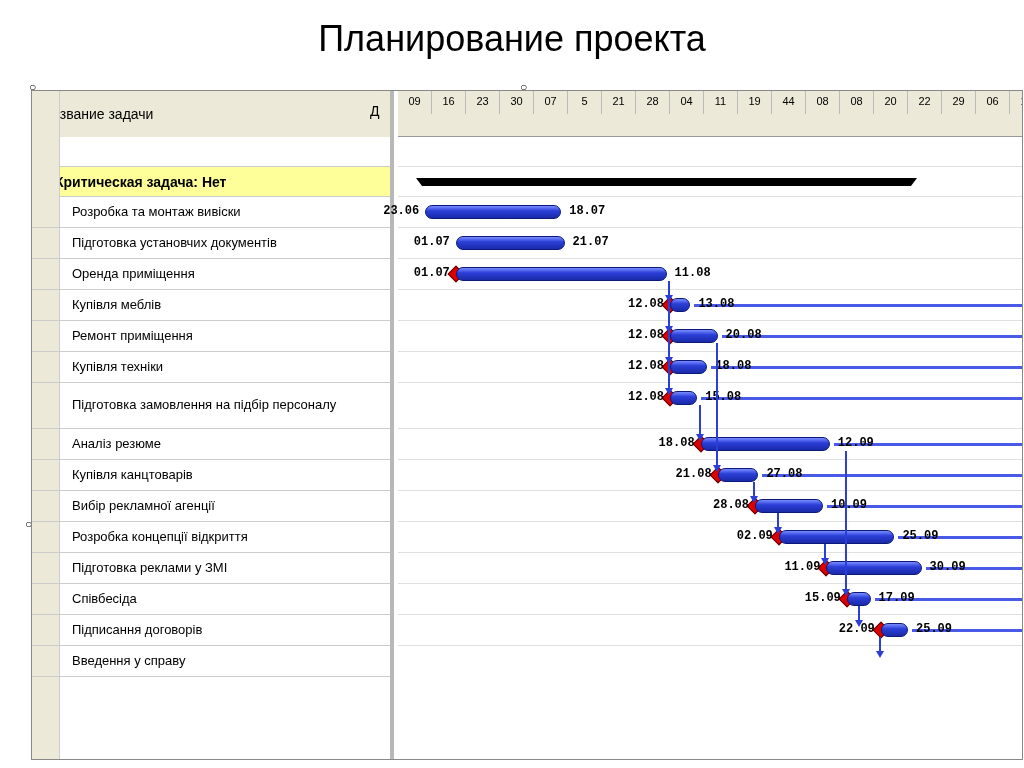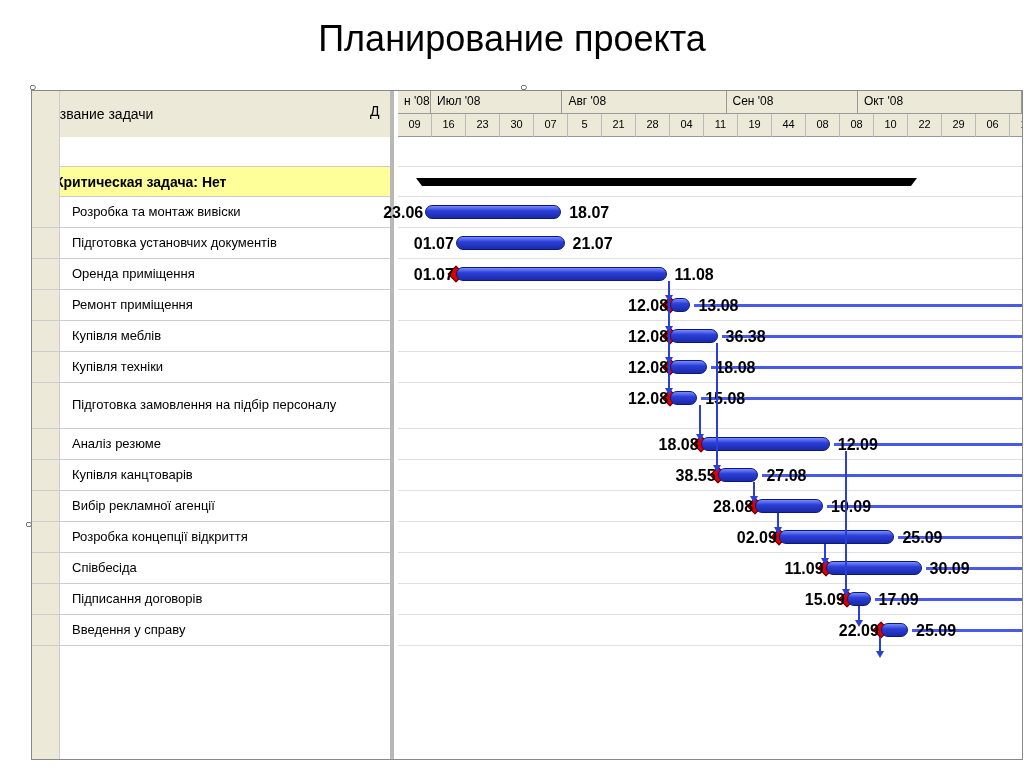--- a/index.html
+++ b/index.html
@@ -147,21 +147,21 @@
   }
   .summary-bar:before { left:-6px; }
   .summary-bar:after  { right:-6px; }
   .task-bar {
     position:absolute; height:14px; top:8px;
     background: linear-gradient(#7a8cff, #2b3fd8 40%, #1a2aa8);
     border:1px solid #0b1a7a;
     border-radius: 7px;
   }
   .start-label, .end-label {
-    position:absolute; top:7px; font-size:16px; font-weight:bold; color:#000;
+    position:absolute; top:7px; font-size:12px; font-weight:bold; color:#000;font-family:Liberation Mono, monospace;
   }
   .milestone {
     position:absolute; top:9px; width:12px; height:12px;
     background:#d00; border:1px solid #600;
     transform: rotate(45deg);
   }
   .dep-line { position:absolute; background:#2b3fd8; }
   .dep-v { width:2px; }
   .long-line {
     position:absolute; height:2.5px;
@@ -211,28 +211,28 @@
         <div class="task-row">
           <div class="task-left-gutter"></div>
           <div class="task-text">Підготовка установчих документів</div>
         </div>
         <div class="task-row">
           <div class="task-left-gutter"></div>
           <div class="task-text">Оренда приміщення</div>
         </div>
         <div class="task-row">
           <div class="task-left-gutter"></div>
+          <div class="task-text">Купівля меблів</div>
+        </div>
+        <div class="task-row">
+          <div class="task-left-gutter"></div>
           <div class="task-text">Ремонт приміщення</div>
         </div>
         <div class="task-row">
           <div class="task-left-gutter"></div>
-          <div class="task-text">Купівля меблів</div>
-        </div>
-        <div class="task-row">
-          <div class="task-left-gutter"></div>
           <div class="task-text">Купівля техніки</div>
         </div>
         <div class="task-row tall">
           <div class="task-left-gutter"></div>
           <div class="task-text">Підготовка замовлення на підбір персоналу</div>
         </div>
         <div class="task-row">
           <div class="task-left-gutter"></div>
           <div class="task-text">Аналіз резюме</div>
         </div>
@@ -240,61 +240,58 @@
           <div class="task-left-gutter"></div>
           <div class="task-text">Купівля канцтоварів</div>
         </div>
         <div class="task-row">
           <div class="task-left-gutter"></div>
           <div class="task-text">Вибір рекламної агенції</div>
         </div>
         <div class="task-row">
           <div class="task-left-gutter"></div>
           <div class="task-text">Розробка концепції  відкриття</div>
+        </div>
+        <div class="task-row">
+          <div class="task-left-gutter"></div>
+          <div class="task-text">Підготовка реклами у ЗМІ</div>
         </div>
         <div class="task-row">
           <div class="task-left-gutter"></div>
           <div class="task-text">Співбесіда</div>
         </div>
         <div class="task-row">
           <div class="task-left-gutter"></div>
           <div class="task-text">Підписання договорів</div>
         </div>
         <div class="task-row">
           <div class="task-left-gutter"></div>
           <div class="task-text">Введення у справу</div>
         </div>
       </div>
   </div>
 
   <div class="gantt-panel">
     <div class="timeline-header">
-      <div class="month-row" id="month-row">
-          <div class="month-cell" style="width: 34px;">н '08</div>
-          <div class="month-cell" style="width: 136px;">Июл '08</div>
-          <div class="month-cell" style="width: 170px;">Авг '08</div>
-          <div class="month-cell" style="width: 136px;">Сен '08</div>
-          <div class="month-cell" style="width: 170px;">Окт '08</div>
-        </div>
       <div class="day-row" id="day-row">
           <div class="day-cell">09</div>
           <div class="day-cell">16</div>
           <div class="day-cell">23</div>
           <div class="day-cell">30</div>
           <div class="day-cell">07</div>
           <div class="day-cell">5</div>
           <div class="day-cell">21</div>
           <div class="day-cell">28</div>
           <div class="day-cell">04</div>
           <div class="day-cell">11</div>
           <div class="day-cell">19</div>
           <div class="day-cell">44</div>
           <div class="day-cell">08</div>
           <div class="day-cell">08</div>
-          <div class="day-cell">10</div>
+          <div class="day-cell">20</div>
           <div class="day-cell">22</div>
           <div class="day-cell">29</div>
           <div class="day-cell">06</div>
           <div class="day-cell">13</div>
         </div>
     </div>
     <div class="gantt-body" id="gantt-body">
         <div class="gantt-row" style="height: 30px;"></div>
         <div class="gantt-row" style="height: 30px;">
           <div class="summary-bar" style="left: 23.8px; width: 489.6px;"></div>
@@ -320,21 +317,21 @@
           <div class="milestone" style="left: 266px;"></div>
           <div class="task-bar" style="left: 272px; width: 20.4px;"></div>
           <div class="start-label" style="left: 230px;">12.08</div>
           <div class="end-label" style="left: 300.4px;">13.08</div>
         </div>
         <div class="gantt-row">
           <div class="long-line" style="top: 14px; left: 323.6px;"></div>
           <div class="milestone" style="left: 266px;"></div>
           <div class="task-bar" style="left: 272px; width: 47.6px;"></div>
           <div class="start-label" style="left: 230px;">12.08</div>
-          <div class="end-label" style="left: 327.6px;">36.38</div>
+          <div class="end-label" style="left: 327.6px;">20.08</div>
         </div>
         <div class="gantt-row">
           <div class="long-line" style="top: 14px; left: 313.4px;"></div>
           <div class="milestone" style="left: 266px;"></div>
           <div class="task-bar" style="left: 272px; width: 37.4px;"></div>
           <div class="start-label" style="left: 230px;">12.08</div>
           <div class="end-label" style="left: 317.4px;">18.08</div>
         </div>
         <div class="gantt-row tall">
           <div class="long-line" style="top: 14px; left: 303.2px;"></div>
@@ -347,21 +344,21 @@
           <div class="long-line" style="top: 14px; left: 435.8px;"></div>
           <div class="milestone" style="left: 296.6px;"></div>
           <div class="task-bar" style="left: 302.6px; width: 129.2px;"></div>
           <div class="start-label" style="left: 260.6px;">18.08</div>
           <div class="end-label" style="left: 439.8px;">12.09</div>
         </div>
         <div class="gantt-row">
           <div class="long-line" style="top: 14px; left: 364.4px;"></div>
           <div class="milestone" style="left: 313.6px;"></div>
           <div class="task-bar" style="left: 319.6px; width: 40.8px;"></div>
-          <div class="start-label" style="left: 277.6px;">38.55</div>
+          <div class="start-label" style="left: 277.6px;">21.08</div>
           <div class="end-label" style="left: 368.4px;">27.08</div>
         </div>
         <div class="gantt-row">
           <div class="long-line" style="top: 14px; left: 429px;"></div>
           <div class="milestone" style="left: 351px;"></div>
           <div class="task-bar" style="left: 357px; width: 68px;"></div>
           <div class="start-label" style="left: 315px;">28.08</div>
           <div class="end-label" style="left: 433px;">10.09</div>
         </div>
         <div class="gantt-row">

